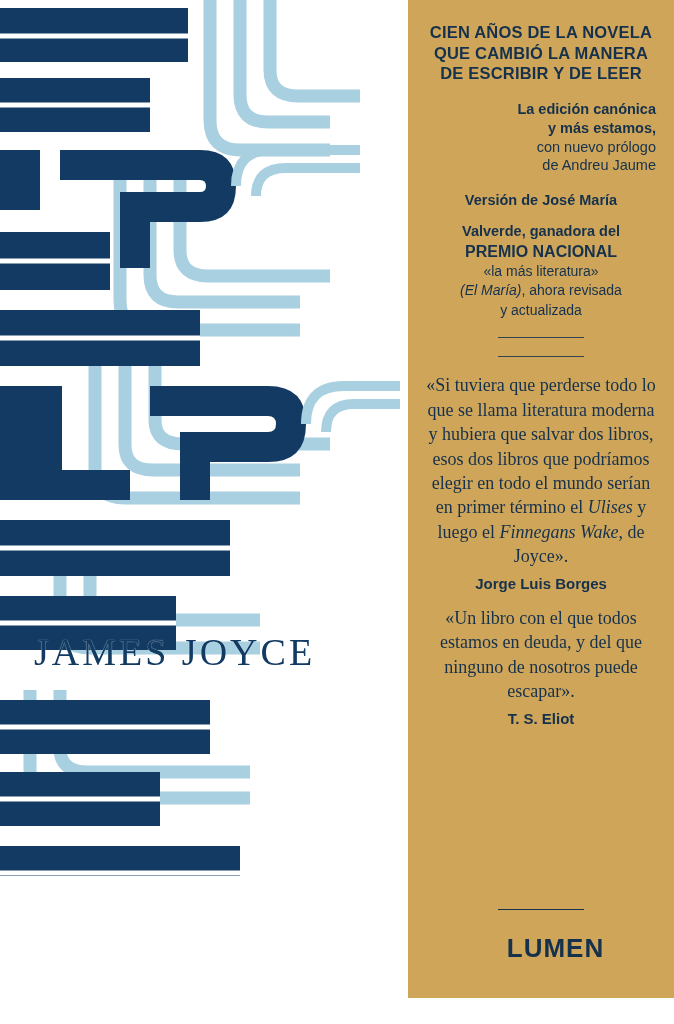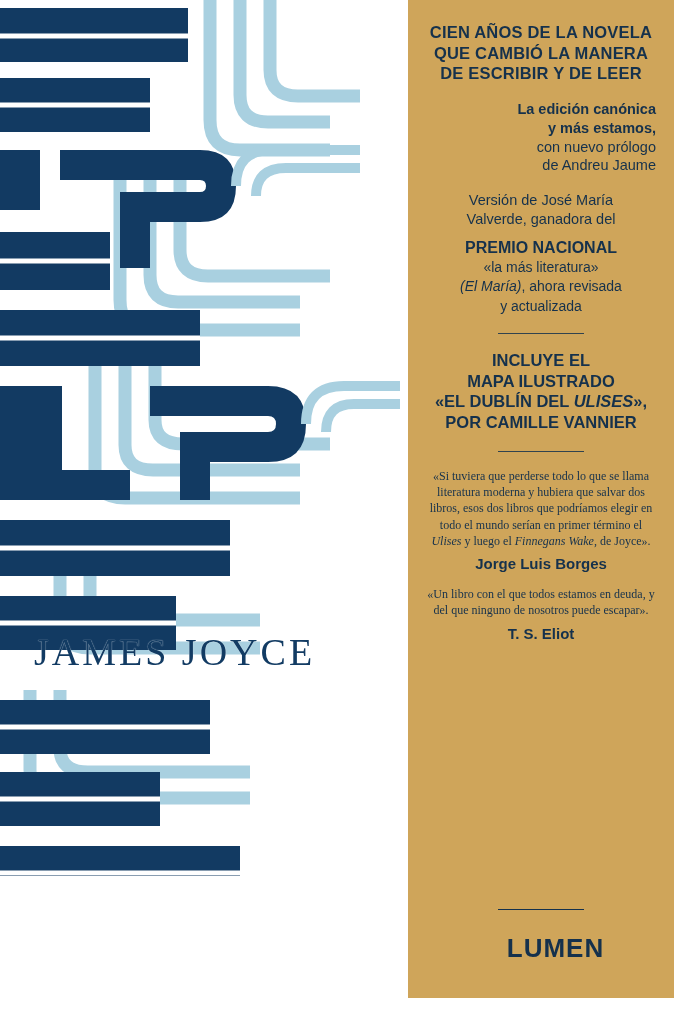--- a/index.html
+++ b/index.html
@@ -85,28 +85,28 @@
   .edition-block .light {
     font-weight: normal;
     display: block;
   }
   .version-block {
     font-size: 14.5px;
     line-height: 1.32;
     color: #15314c;
     margin-bottom: 4px;
   }
-  .version-block .reg { font-weight: normal; display:block; }
+  .version-block .reg { font-weight: bold; display:block;margin-top:12px; }
   .version-block .caps {
     font-weight: bold;
     text-transform: uppercase;
     font-size: 16px;
     display: block;
     line-height: 1.2;
-    margin-top: 8px;
+    margin-top: 0;
   }
   .version-block .small {
     font-weight: normal;
     display: block;
     font-size: 14px;
     margin-top: 1px;
   }
   .version-block .small em { font-style: italic; }
 
   .rule {
@@ -121,21 +121,21 @@
     font-size: 16.5px;
     font-weight: bold;
     line-height: 1.25;
     text-transform: uppercase;
     color: #15314c;
   }
   .map-block em { font-style: italic; }
 
   .quote {
     font-family: "Liberation Serif", serif;
-    font-size: 12px;
+    font-size: 18px;
     line-height: 1.36;
     color: #15314c;
     margin: 0 0 6px 0;
   }
   .quote em { font-style: italic; }
   .quote-author {
     font-family: "Liberation Sans", sans-serif;
     font-size: 15px;
     font-weight: bold;
     color: #15314c;
@@ -266,26 +266,20 @@
       <span class="reg">Versión de José María</span>
       <span class="reg">Valverde, ganadora del</span>
       <span class="caps">PREMIO NACIONAL</span>
       <span class="small">«la más literatura»</span>
       <span class="small"><em>(El María)</em><span>, ahora revisada</span></span>
       <span class="small">y actualizada</span>
     </div>
 
     <div class="rule"></div>
 
-    <div class="map-block">
-      <div>INCLUYE EL</div>
-      <div>MAPA ILUSTRADO</div>
-      <div><span>«EL DUBLÍN DEL </span><em>ULISES</em><span>»,</span></div>
-      <div>POR CAMILLE VANNIER</div>
-    </div>
 
     <div class="rule"></div>
 
     <div class="quote">
       <span>«Si tuviera que perderse todo lo que se llama literatura moderna y hubiera que salvar dos libros, esos dos libros que podríamos elegir en todo el mundo serían en primer término el </span><em>Ulises</em><span> y luego el </span><em>Finnegans Wake</em><span>, de Joyce».</span>
     </div>
     <div class="quote-author">Jorge Luis Borges</div>
 
     <div class="quote" style="margin-top:14px;">
       <span>«Un libro con el que todos estamos en deuda, y del que ninguno de nosotros puede escapar».</span>

